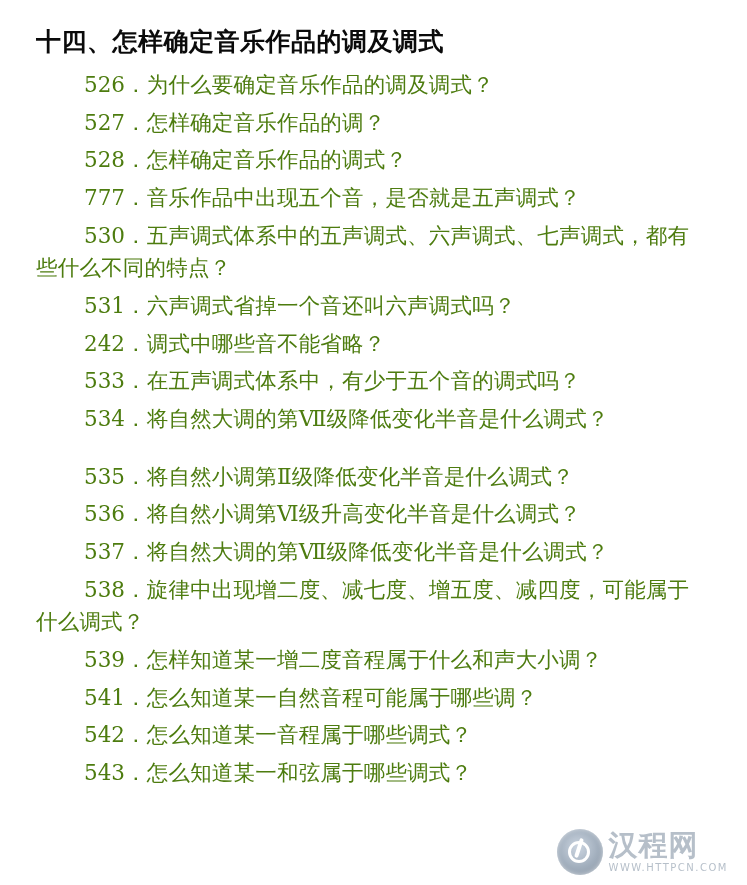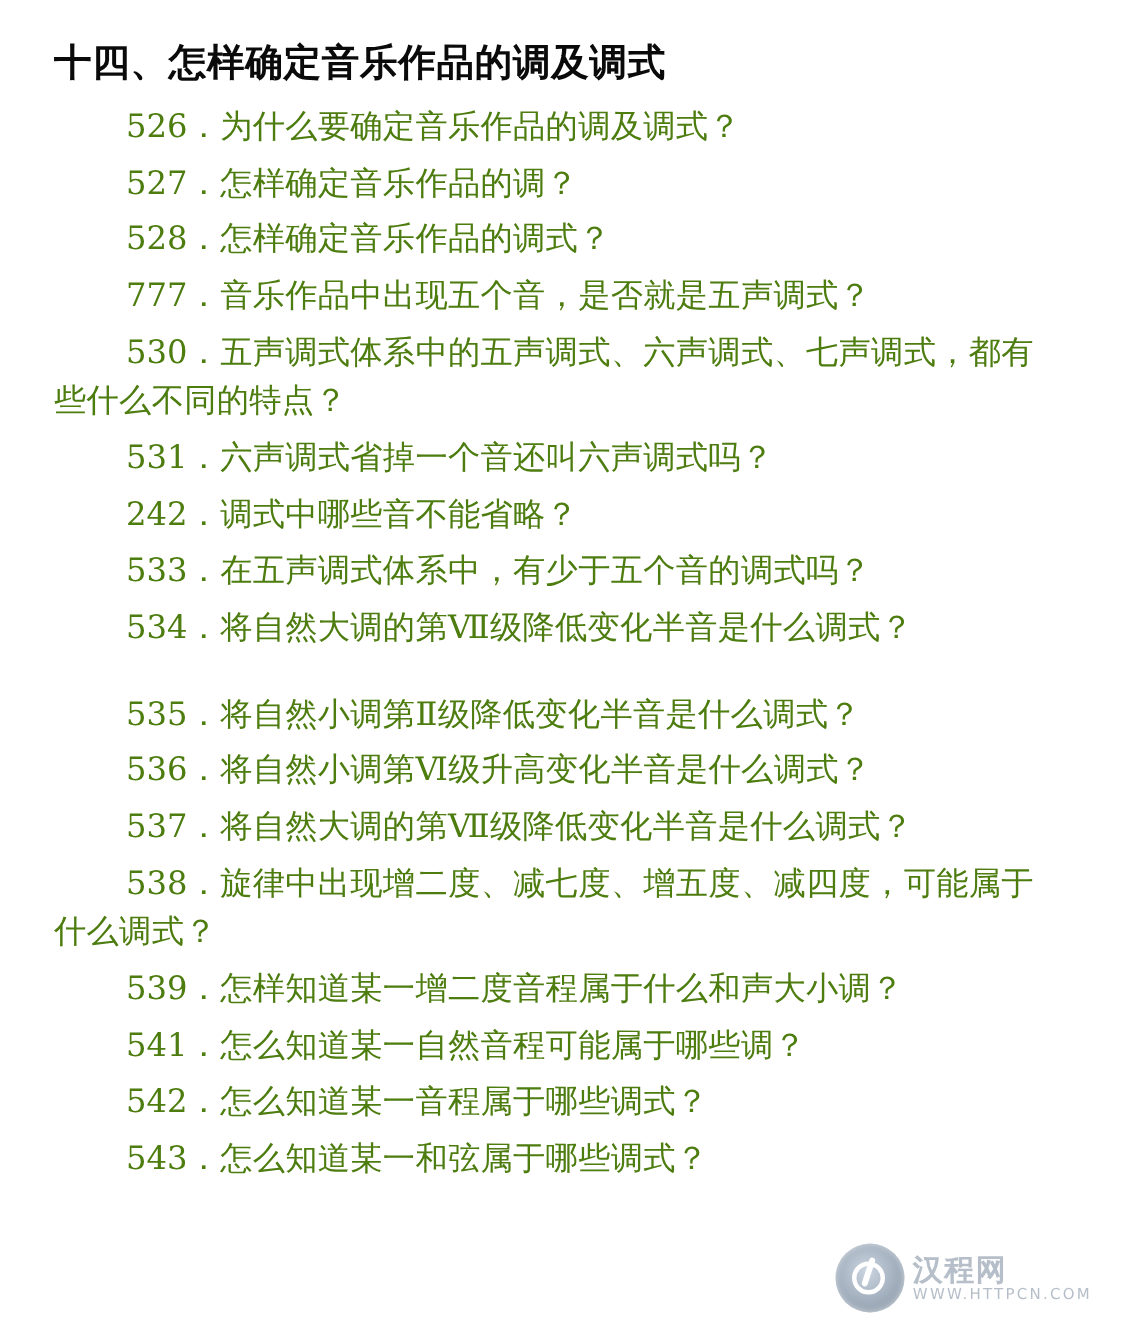--- a/index.html
+++ b/index.html
@@ -88,21 +88,21 @@
     background: #ffffff;
     transform: rotate(18deg);
     border-radius: 2px;
   }
   .wm-text {
     display: flex;
     flex-direction: column;
     line-height: 1;
   }
   .wm-name {
-    font-size: 20px;
+    font-size: 29px;
     font-weight: bold;
     color: #9aa7b5;
     font-family: "DejaVu Sans", sans-serif;
     letter-spacing: 1px;
     text-shadow: 0 1px 0 #ffffff;
   }
   .wm-url {
     font-size: 10px;
     color: #9aa7b5;
     letter-spacing: 1.5px;

